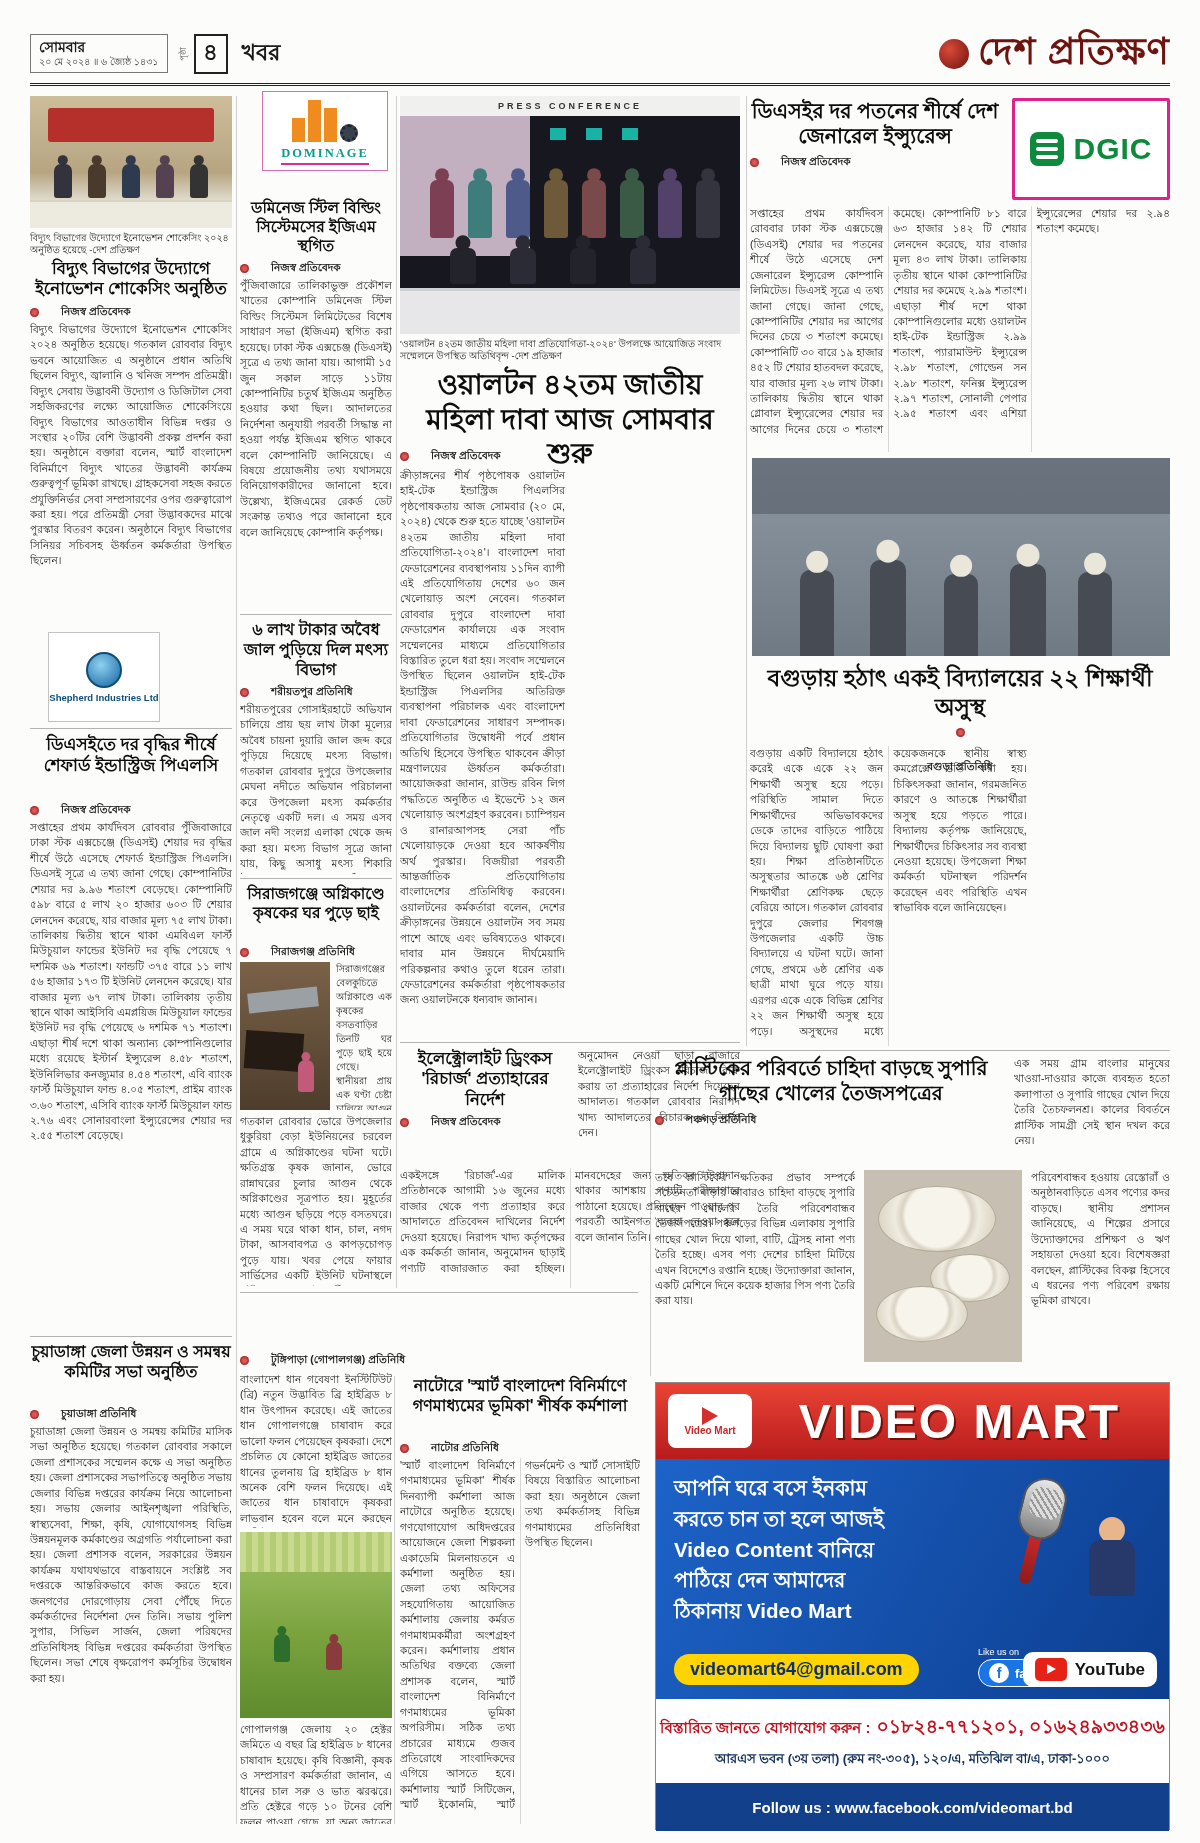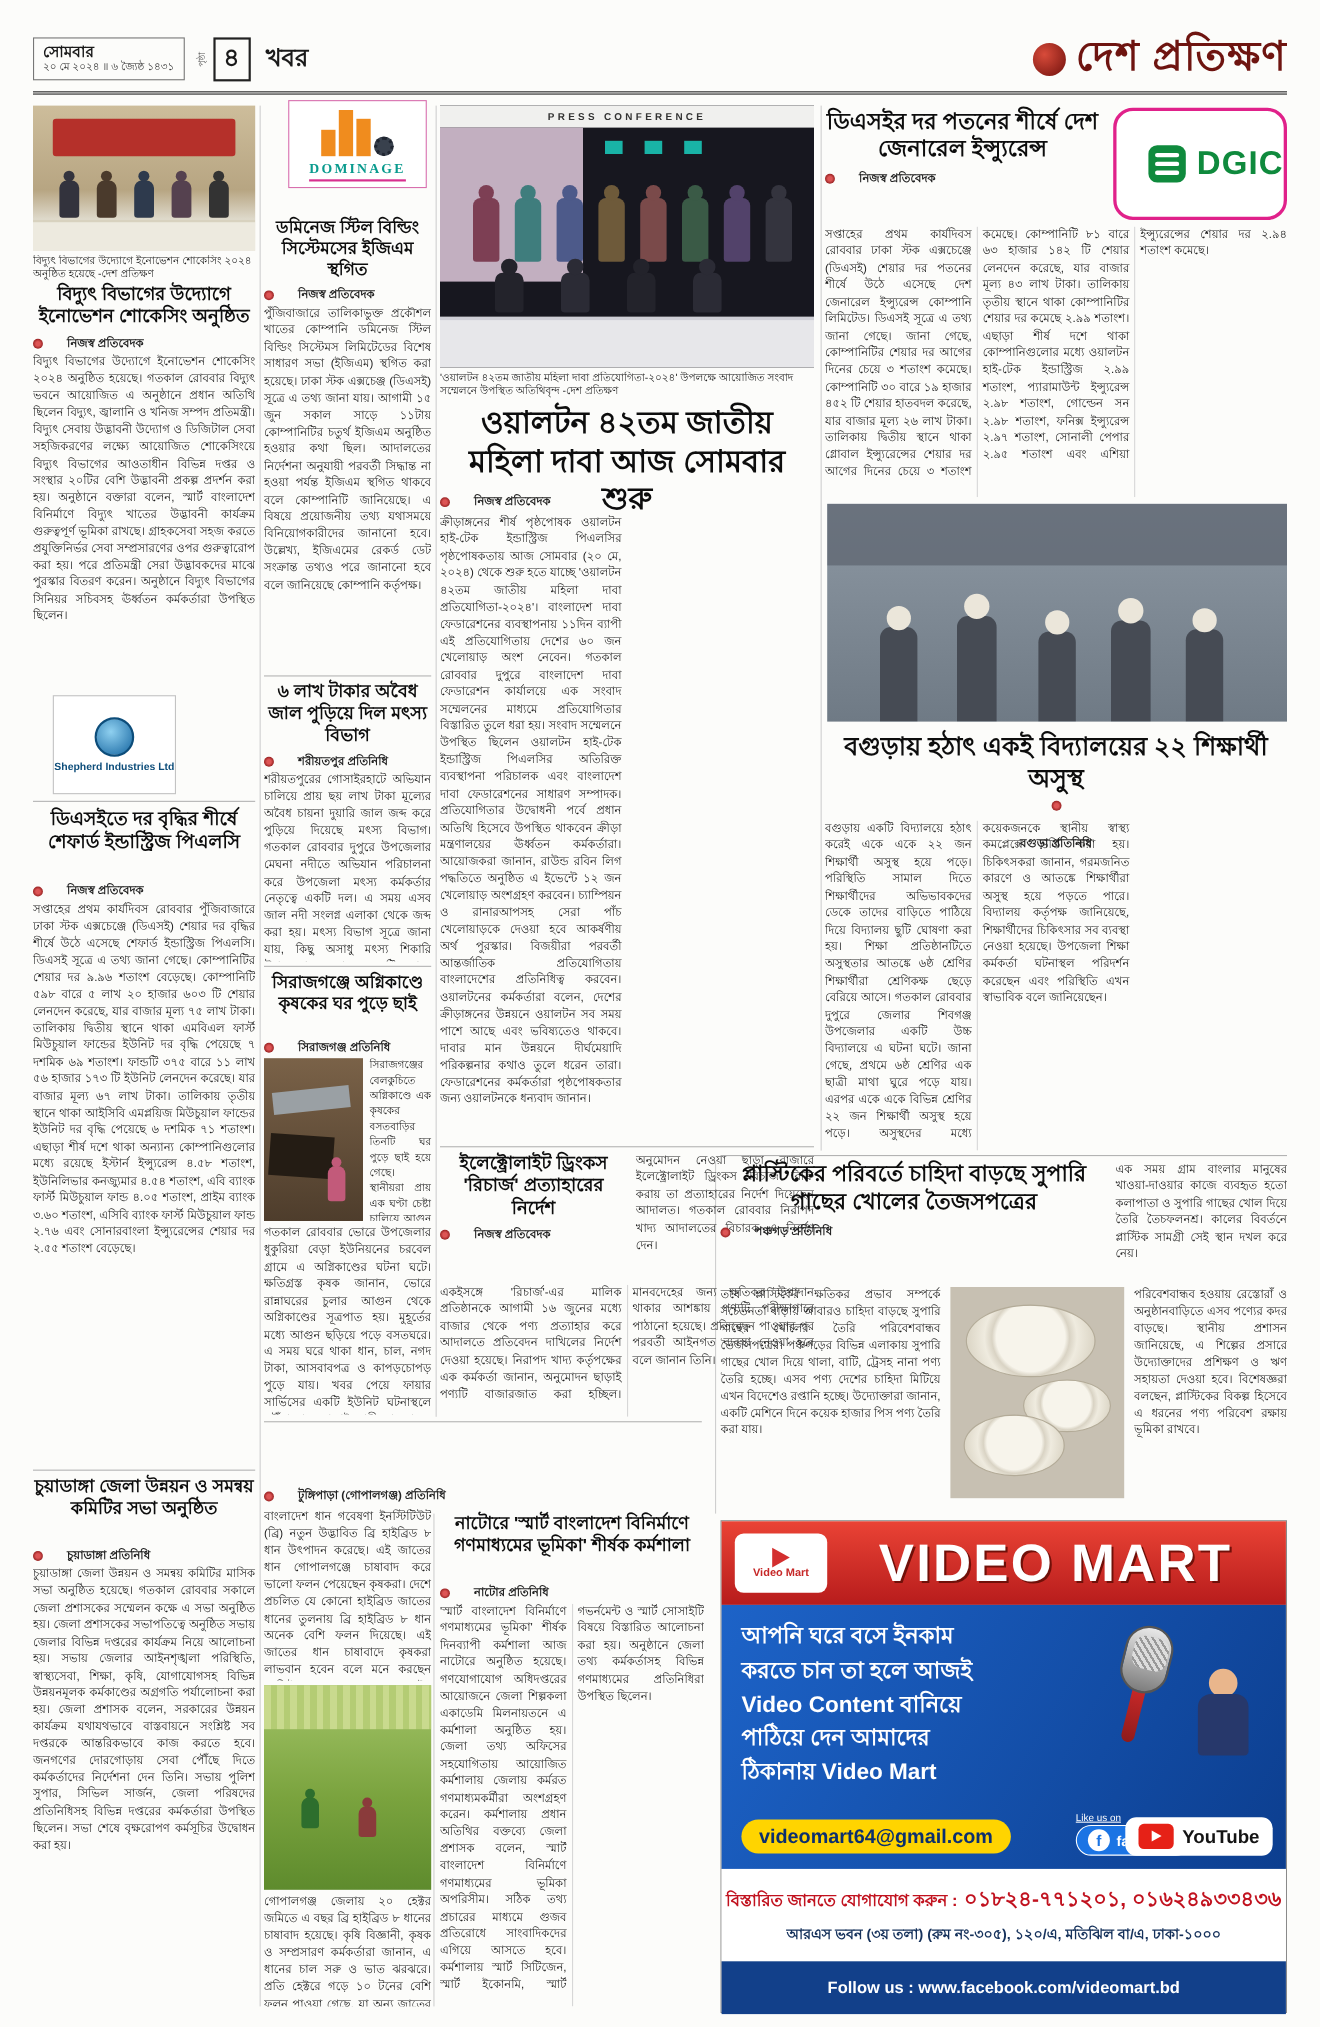--- a/index.html
+++ b/index.html
@@ -48,21 +48,21 @@
   .vm{position:absolute;left:655px;top:1382px;width:515px;height:448px;border:1px solid #8a8a8a;display:flex;flex-direction:column;}
   .vm-head{height:76px;background:linear-gradient(#ea4335,#b71c1c);display:flex;align-items:center;padding:0 12px;gap:10px;flex:none;}
   .vm-logo{width:84px;height:54px;background:#fff;border-radius:8px;display:flex;flex-direction:column;align-items:center;justify-content:center;flex:none;}
   .vm-play{width:0;height:0;border-left:16px solid #d32f2f;border-top:9px solid transparent;border-bottom:9px solid transparent;}
   .vm-logotext{font-size:10px;font-weight:bold;color:#c62828;}
   .vm-title{flex:1;text-align:center;font-size:48px;font-weight:bold;color:#fff;letter-spacing:2px;text-shadow:2px 2px 0 #701009;}
   .vm-body{height:240px;background:linear-gradient(120deg,#1d63c8,#0c3e8f);position:relative;color:#fff;flex:none;overflow:hidden;}
   .vm-pitch{position:absolute;left:18px;top:14px;width:295px;font-size:20.5px;font-weight:bold;line-height:1.5;white-space:pre-line;}
   .vm-email{position:absolute;left:18px;bottom:14px;background:#ffd400;color:#0c2f6e;font-weight:bold;font-size:18px;padding:5px 16px;border-radius:18px;}
   .vm-fb{position:absolute;left:322px;bottom:12px;display:flex;flex-direction:column;gap:2px;align-items:flex-start;}
-  .vm-fb .likeus{font-size:9px;color:#fff;text-decoration:underline;}
+  .vm-fb .likeus{font-size:9px;color:#fff;}
   .vm-fb .pill{display:flex;align-items:center;gap:6px;background:#1b74e4;border:1px solid #fff;border-radius:14px;padding:3px 10px;}
   .fbc{width:20px;height:20px;border-radius:50%;background:#fff;color:#1b74e4;font-weight:bold;display:flex;align-items:center;justify-content:center;font-size:14px;}
   .vm-yt{position:absolute;right:12px;bottom:12px;background:#fff;border-radius:10px;display:flex;align-items:center;gap:8px;padding:6px 12px;}
   .ytp{width:32px;height:23px;background:#e62117;border-radius:5px;position:relative;}
   .ytp::after{content:"";position:absolute;left:12px;top:6px;border-left:9px solid #fff;border-top:5.5px solid transparent;border-bottom:5.5px solid transparent;}
   .ytt{font-size:17px;font-weight:bold;color:#141414;}
   .mic{position:absolute;right:110px;top:18px;transform:rotate(14deg);}
   .mic .head{width:44px;height:62px;border-radius:22px;background:linear-gradient(#e8e8e8,#7e7e7e);border:2px solid #555;}
   .mic .grid{position:absolute;top:8px;left:6px;width:32px;height:30px;background:repeating-linear-gradient(45deg,#999 0 2px,#ddd 2px 5px);border-radius:10px;}
   .mic .stem{width:12px;height:48px;background:linear-gradient(#c62828,#8e1b1b);margin:-2px auto 0;border-radius:0 0 6px 6px;}
@@ -231,21 +231,21 @@
       <span>নিজস্ব প্রতিবেদক</span>
     </div>
   <div class="bd" style="left:578px;top:1048px;width:162px;height:116px;">অনুমোদন নেওয়া ছাড়া বাজারে ইলেক্ট্রোলাইট ড্রিংকস 'রিচার্জ' বিক্রি করায় তা প্রত্যাহারের নির্দেশ দিয়েছেন আদালত। গতকাল রোববার নিরাপদ খাদ্য আদালতের বিচারক এ নির্দেশ দেন।</div>
   <div class="bd c2" style="left:400px;top:1168px;width:340px;height:120px;">একইসঙ্গে 'রিচার্জ'-এর মালিক প্রতিষ্ঠানকে আগামী ১৬ জুনের মধ্যে বাজার থেকে পণ্য প্রত্যাহার করে আদালতে প্রতিবেদন দাখিলের নির্দেশ দেওয়া হয়েছে। নিরাপদ খাদ্য কর্তৃপক্ষের এক কর্মকর্তা জানান, অনুমোদন ছাড়াই পণ্যটি বাজারজাত করা হচ্ছিল। মানবদেহের জন্য ক্ষতিকর উপাদান থাকার আশঙ্কায় পণ্যটি পরীক্ষাগারে পাঠানো হয়েছে। প্রতিবেদন পাওয়ার পর পরবর্তী আইনগত ব্যবস্থা নেওয়া হবে বলে জানান তিনি।</div>
 
   <h2 class="hl" style="left:750px;top:98px;width:250px;font-size:20.5px;">ডিএসইর দর পতনের শীর্ষে দেশ জেনারেল ইন্স্যুরেন্স</h2>
   <div class="by" style="left:750px;top:154px;width:250px;">
       <i></i>
       <span>নিজস্ব প্রতিবেদক</span>
     </div>
-  <div class="lbox" style="left:1012px;top:98px;width:158px;height:102px;border:3px solid #e0218a;border-radius:18px;flex-direction:row;gap:10px;justify-content:flex-end;">
+  <div class="lbox" style="left:1012px;top:98px;width:158px;height:102px;border:3px solid #e0218a;border-radius:2px;flex-direction:row;gap:10px;">
     <span class="dgic-ic">
         <i></i>
         <i></i>
         <i></i>
       </span>
     <span style="font-size:30px;font-weight:bold;color:#0f8a3d;letter-spacing:1px;">DGIC</span>
   </div>
   <div class="bd c3" style="left:750px;top:206px;width:420px;height:246px;">সপ্তাহের প্রথম কার্যদিবস রোববার ঢাকা স্টক এক্সচেঞ্জে (ডিএসই) শেয়ার দর পতনের শীর্ষে উঠে এসেছে দেশ জেনারেল ইন্স্যুরেন্স কোম্পানি লিমিটেড। ডিএসই সূত্রে এ তথ্য জানা গেছে। জানা গেছে, কোম্পানিটির শেয়ার দর আগের দিনের চেয়ে ৩ শতাংশ কমেছে। কোম্পানিটি ৩০ বারে ১৯ হাজার ৪৫২ টি শেয়ার হাতবদল করেছে, যার বাজার মূল্য ২৬ লাখ টাকা। তালিকায় দ্বিতীয় স্থানে থাকা গ্লোবাল ইন্স্যুরেন্সের শেয়ার দর আগের দিনের চেয়ে ৩ শতাংশ কমেছে। কোম্পানিটি ৮১ বারে ৬৩ হাজার ১৪২ টি শেয়ার লেনদেন করেছে, যার বাজার মূল্য ৪৩ লাখ টাকা। তালিকায় তৃতীয় স্থানে থাকা কোম্পানিটির শেয়ার দর কমেছে ২.৯৯ শতাংশ। এছাড়া শীর্ষ দশে থাকা কোম্পানিগুলোর মধ্যে ওয়ালটন হাই-টেক ইন্ডাস্ট্রিজ ২.৯৯ শতাংশ, প্যারামাউন্ট ইন্স্যুরেন্স ২.৯৮ শতাংশ, গোল্ডেন সন ২.৯৮ শতাংশ, ফনিক্স ইন্স্যুরেন্স ২.৯৭ শতাংশ, সোনালী পেপার ২.৯৫ শতাংশ এবং এশিয়া ইন্স্যুরেন্সের শেয়ার দর ২.৯৪ শতাংশ কমেছে।</div>
 
   <div class="photo" style="left:752px;top:458px;width:418px;height:198px;background:linear-gradient(#8d98a3,#6f7a85);">

